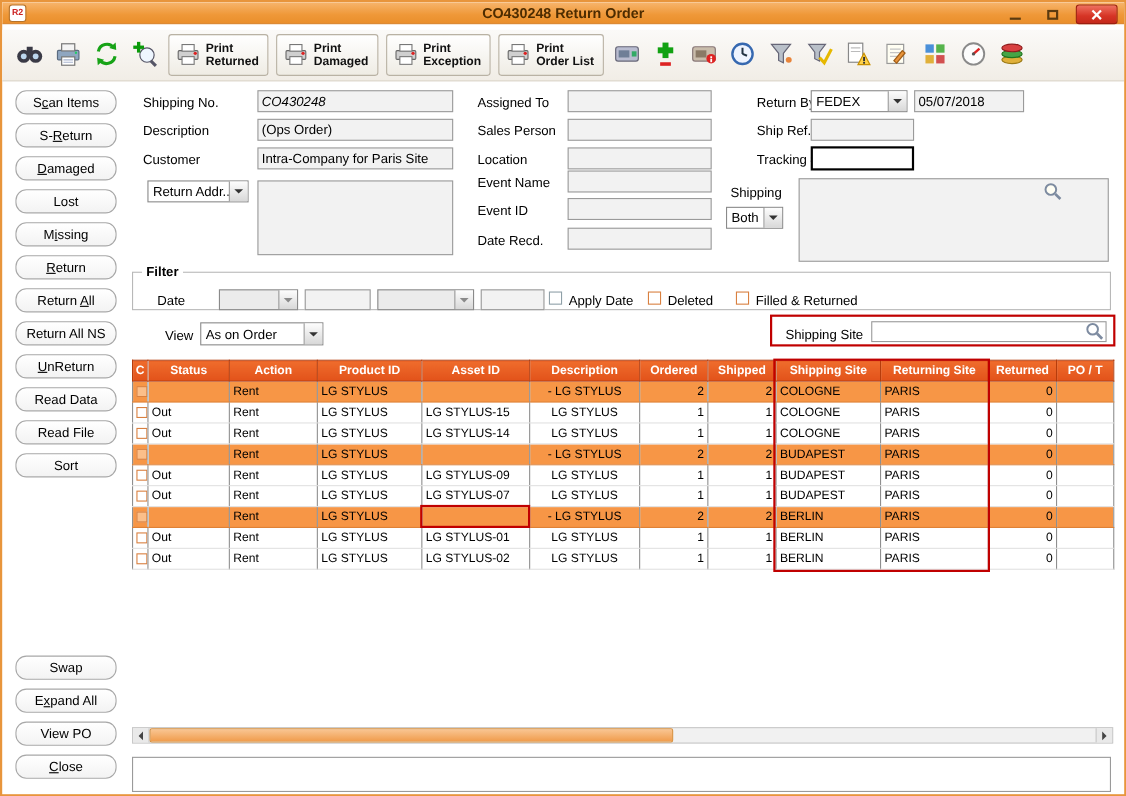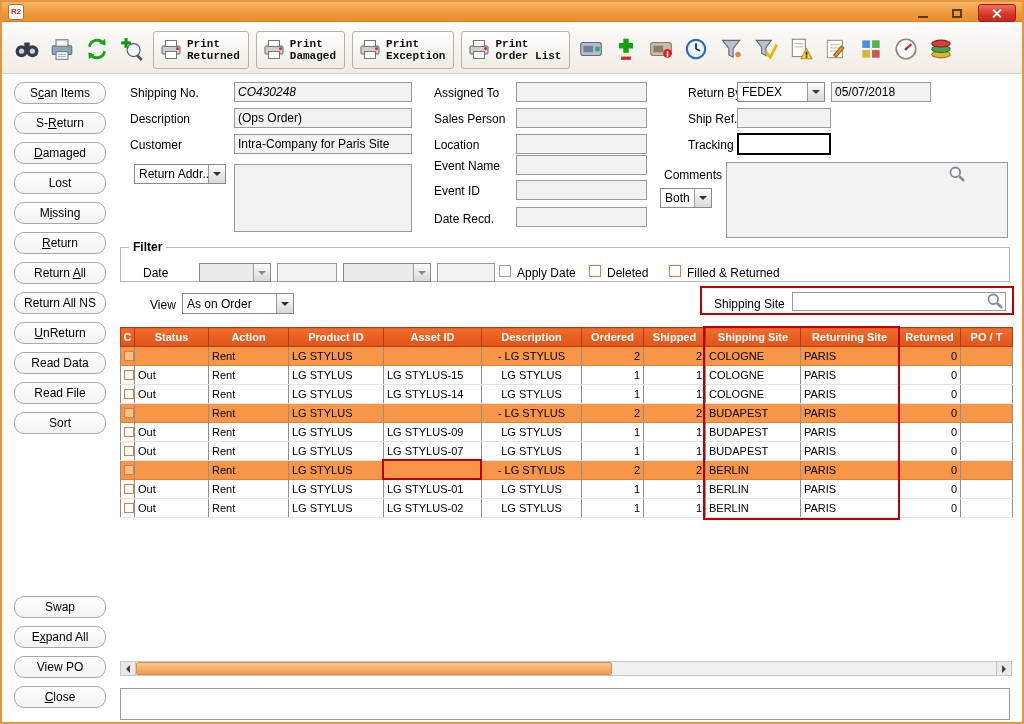--- a/index.html
+++ b/index.html
@@ -46,21 +46,21 @@
     position:absolute; left:0; top:25px; width:100%; height:47px;
     background:linear-gradient(#fbfaf8,#f1ede6);
     border-bottom:1px solid #d8d0c2;
     display:flex; align-items:center; gap:5px; padding:0 0 0 10px;
   }
   .tool-btn { width:30px; height:34px; display:flex; align-items:center; justify-content:center; border:1px solid transparent; border-radius:3px; }
   .print-btn {
     height:38px; display:flex; align-items:center; gap:4px; padding:0 8px 0 5px;
     background:linear-gradient(#ffffff,#efece4); border:1px solid #b9b2a4; border-radius:3px; margin:0 1px;
   }
-  .pb-text { text-align:left; font-size:11px; font-weight:bold; color:#111; line-height:12px;font-family:Liberation Mono, monospace; }
+  .pb-text { text-align:left; font-size:11px; font-weight:bold; color:#111; line-height:12px; }
   .pb-text span { display:block; }
 
   
   .sidebar-top, .sidebar-bottom { position:absolute; left:12px; width:92px; }
   .sidebar-top { top:80px; }
   .sidebar-bottom { top:594px; }
   .side-btn {
     display:block; width:92px; height:22px; margin-bottom:8px;
     background:linear-gradient(#ffffff,#f3f3f3); border:1px solid #a8a8a8; border-radius:10px;
     font-size:12px; color:#000; text-align:center; line-height:19px;
@@ -141,20 +141,21 @@
 </style>
 </head>
 <body>
 
 <div class="window">
 
   <div class="titlebar">
     <div class="app-icon">
         <span>R2</span>
       </div>
+    <div class="title-text">CO430248 Return Order</div>
     <div class="win-controls">
       <div class="win-btn">
           <span class="min-glyph"></span>
         </div>
       <div class="win-btn">
           <span class="max-glyph"></span>
         </div>
       <div class="win-btn close">
           <span class="x-glyph"></span>
         </div>
@@ -385,21 +386,21 @@
     <span class="drop"></span>
   </div>
   <input class="tb" style="left: 829px; top: 80px; width: 100px;" value="05/07/2018">
 
   <div class="flabel" style="left:686px; top:110px;">Ship Ref. #</div>
   <input class="tb" style="left: 735px; top: 106px; width: 94px;" value="">
 
   <div class="flabel" style="left:686px; top:136px;">Tracking #</div>
   <input class="tb black-border" style="left: 735px; top: 131px; width: 94px; height: 22px;" value="">
 
-  <div class="flabel" style="left:662px; top:166px;">Comments</div>
+  <div class="flabel" style="left:662px; top:166px;">Shipping</div>
   <div class="combo" style="left:658px; top:186px; width:52px;">
     <span class="txt">Both</span>
     <span class="drop"></span>
   </div>
   <textarea class="ta" style="left: 724px; top: 160px; width: 282px; height: 76px;"></textarea>
   <span class="mag" style="left:946px; top:163px;"><svg width="18" height="18" viewBox="0 0 16 16">
         <circle cx="6.5" cy="6.5" r="4.3" fill="#fffef4" stroke="#7d8ba0" stroke-width="1.6"></circle>
         <line x1="10" y1="10" x2="14.2" y2="14.2" stroke="#7d8ba0" stroke-width="2.2"></line>
       </svg></span>
 

